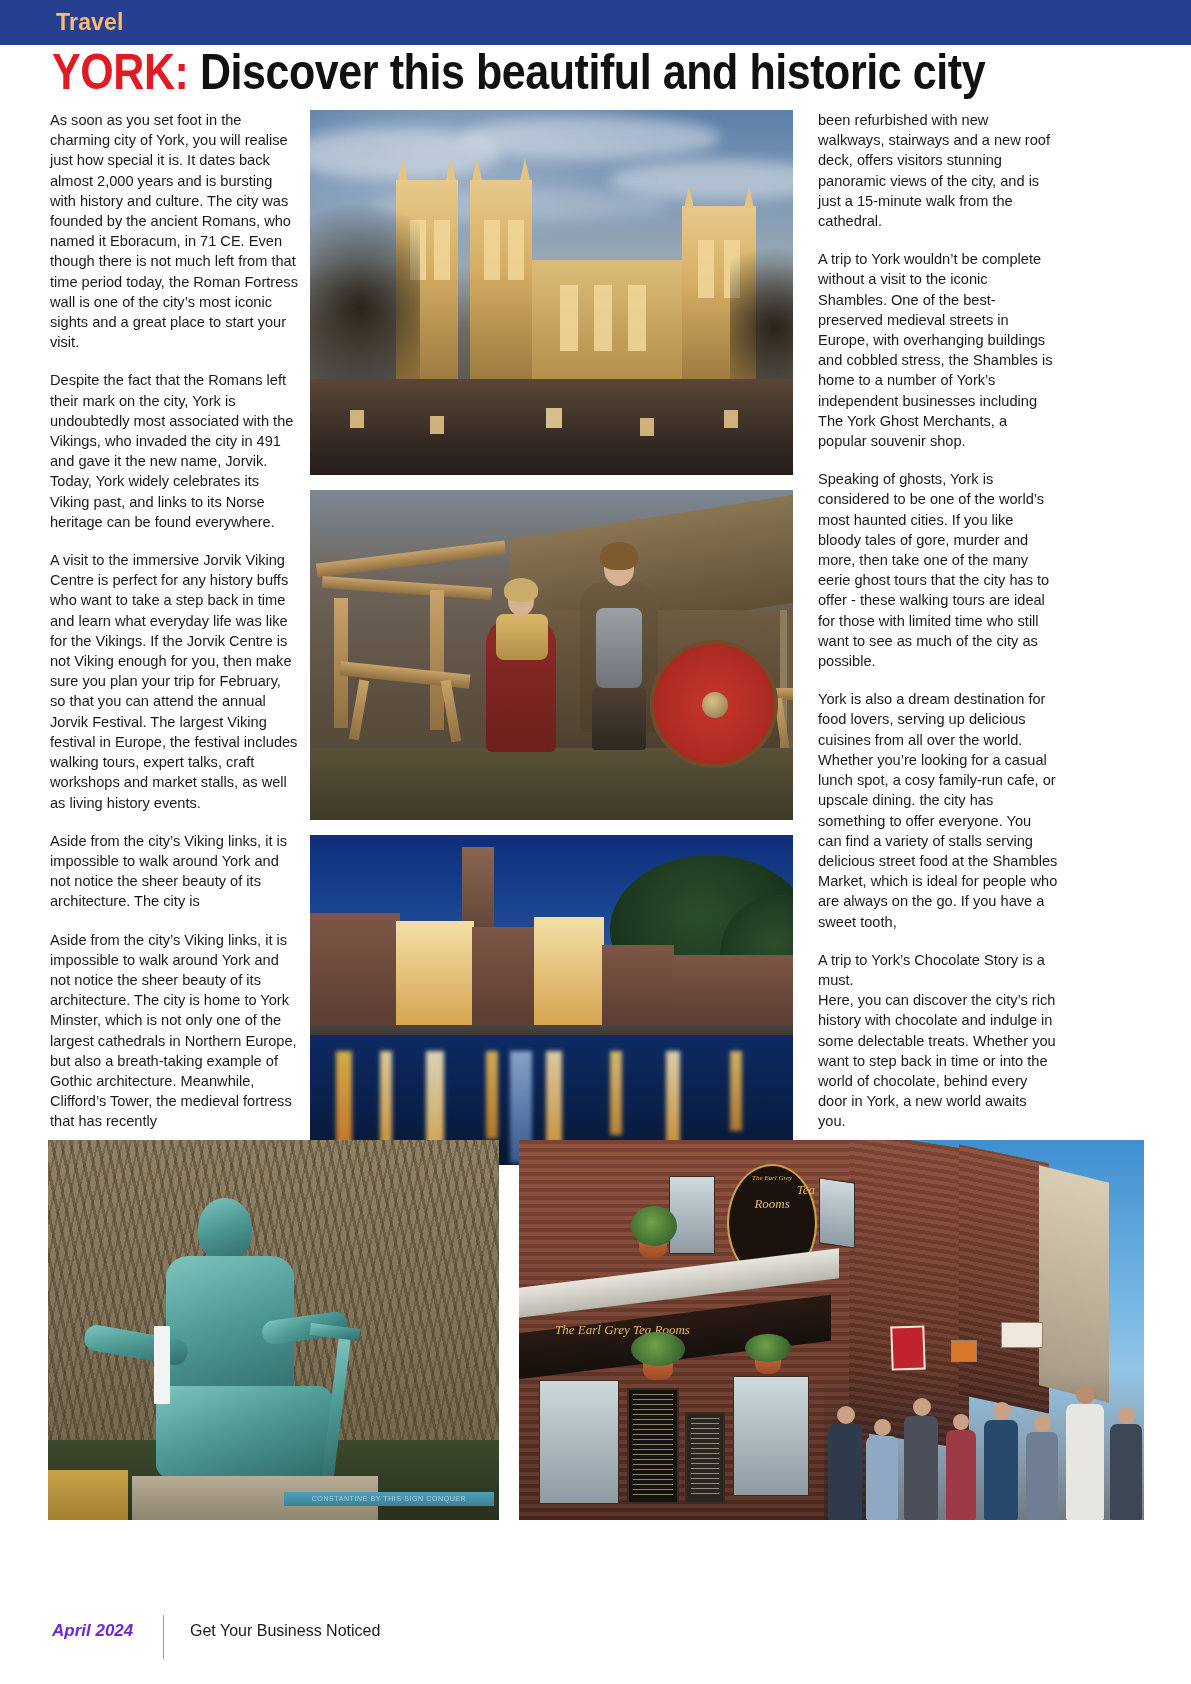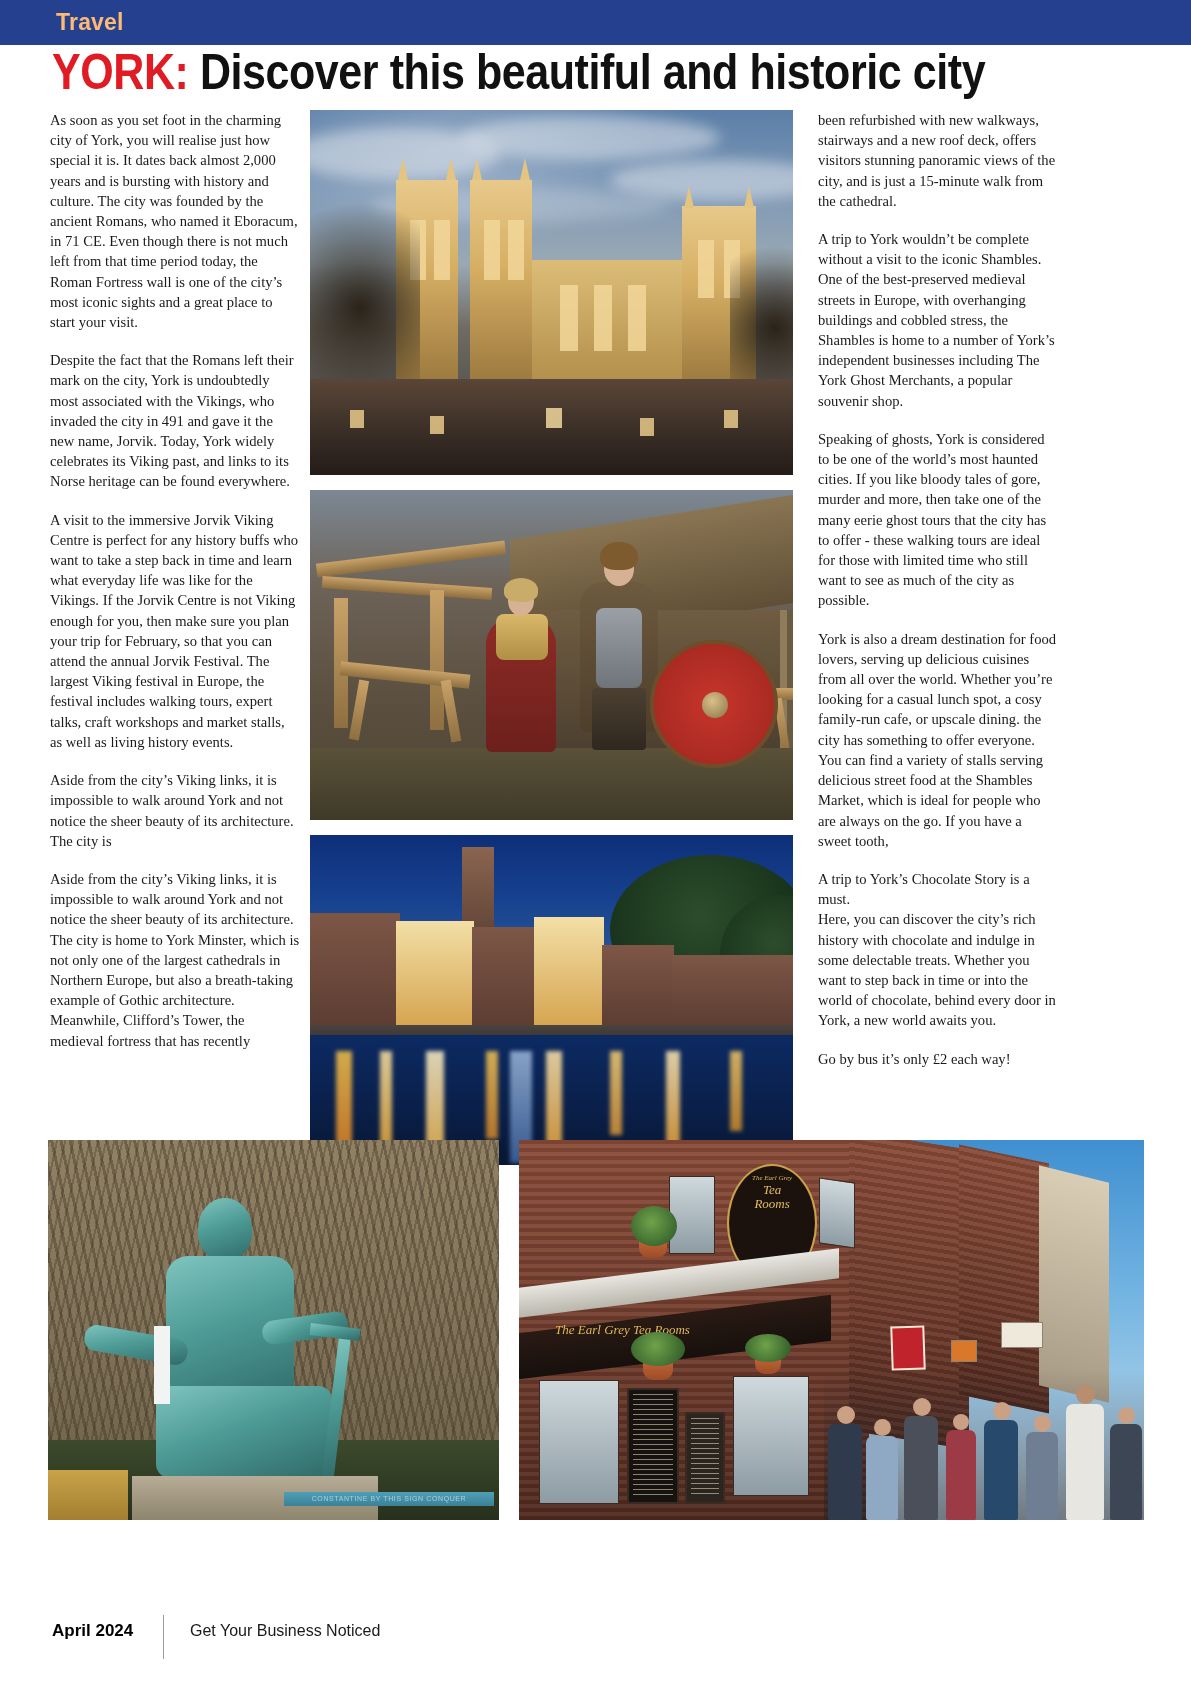--- a/index.html
+++ b/index.html
@@ -52,21 +52,21 @@
   .headline .kicker { color: #e01b24; }
   .headline .rest   { color: #111111; }
 
   
   .col {
     position: absolute;
     font-size: 14.6px;
     line-height: 20.2px;
     color: #1a1a1a;
     text-align: left;
-    font-family: Liberation Serif, serif;
+    font-family: Liberation Sans, sans-serif;
   }
   .col p { margin: 0 0 18px 0; }
 
   .col-left  { left: 50px;  top: 110px; width: 250px; }
   .col-right { left: 818px; top: 110px; width: 240px; }
 
   
   .center-stack {
     position: absolute;
     left: 310px; top: 110px;
@@ -287,21 +287,21 @@
     background: #1c120d;
     border: 2px solid #c9a24a;
     color: #e3bd63;
     text-align: center;
     font-family: "Liberation Serif", serif;
     font-style: italic;
     line-height: 1.12;
     padding-top: 9px;
   }
   .ph-shambles .sign-oval .l1 { font-size: 7px; display: block; }
-  .ph-shambles .sign-oval .l2 { font-size: 13px; display: block; }
+  .ph-shambles .sign-oval .l2 { font-size: 13px; display: block; text-align: right; }
   .ph-shambles .sign-oval .l3 { font-size: 13px; display: block; }
   .ph-shambles .fascia-text {
     position: absolute;
     color: #e0b85c;
     font-family: "Liberation Serif", serif;
     font-style: italic;
     font-size: 13px;
     white-space: nowrap;
   }
   .ph-shambles .window {
@@ -350,21 +350,21 @@
   }
 
   
   .footer {
     position: absolute;
     left: 0; top: 1615px;
     width: 1191px; height: 50px;
   }
   .footer-date {
     position: absolute; left: 52px; top: 6px;
-    font-size: 17px; font-weight: bold; color: #000000;
+    font-size: 17px; font-weight: bold; color: #6d28d9; font-style: italic;
   }
   .footer-rule {
     position: absolute; left: 163px; top: 0;
     width: 1px; height: 44px;
     background: #9a9a9a;
   }
   .footer-tag {
     position: absolute; left: 190px; top: 7px;
     font-size: 16px; color: #1a1a1a;
     font-family: "Liberation Sans", sans-serif;

